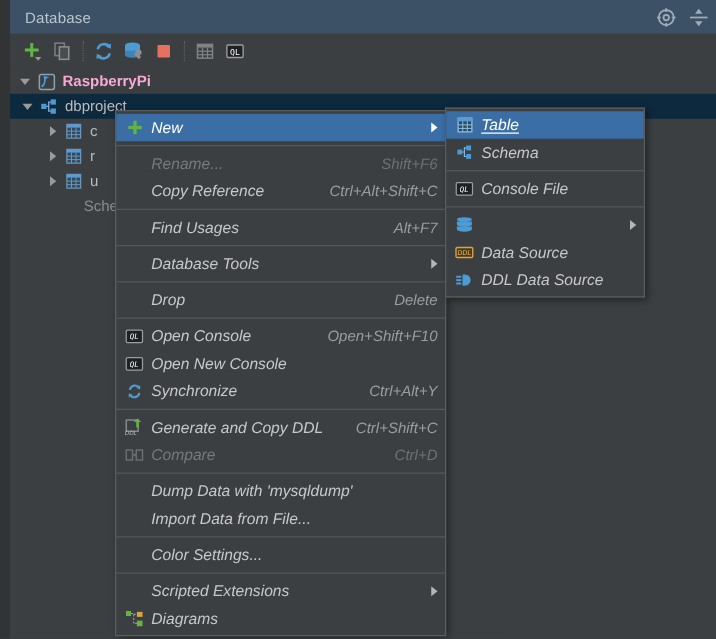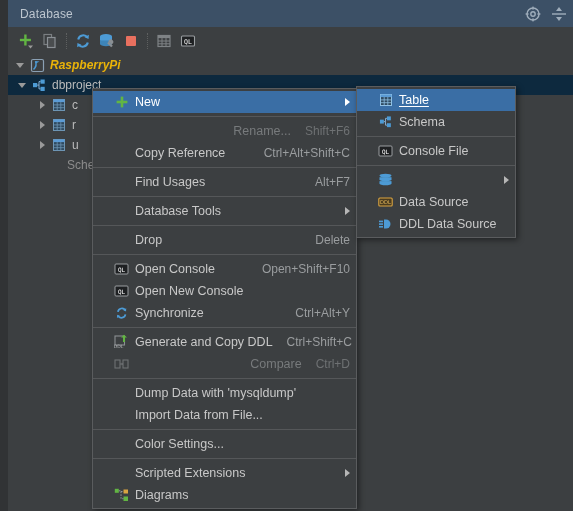--- a/index.html
+++ b/index.html
@@ -69,21 +69,21 @@
     font-size: 12px;
   }
   .tree-row {
     display: flex; align-items: center;
     height: 20px;
     padding-left: 6px;
     color: #bbbbbb;
     white-space: nowrap;
   }
   .tree-row.selected { background: #0d293e; }
-  .tree-row.root { font-weight: bold; color: #eab308; font-style: italic; }
+  .tree-row.root { font-weight: bold; color: #f9a8d4; }
   .indent-1 { padding-left: 8px; }
   .indent-2 { padding-left: 28px; }
   .indent-4 { padding-left: 44px; }
   .tw {
     width: 12px; height: 12px;
     display: inline-flex; align-items: center; justify-content: center;
     margin-right: 3px; flex: 0 0 12px;
   }
   .tw.empty { visibility: hidden; }
   .tri-right {
@@ -115,27 +115,28 @@
     padding: 2px 0;
     font-size: 12.5px;
     z-index: 50;
   }
   #main-menu { left: 92px; top: 88px; width: 265px; }
   #sub-menu  { left: 356px; top: 86px; width: 160px; }
 
   .mi {
     display: flex; align-items: center;
     height: 22px;
-    padding: 0 6px 0 20px;
+    padding: 0 6px 0 6px;
     color: #c8c8c8;
     white-space: nowrap;
     position: relative;
+    font-style: italic;
   }
   .mi.highlight { background: #3a6ea5; color: #ffffff; }
-  .mi.disabled { color: #777a7c; text-align: right; }
+  .mi.disabled { color: #777a7c; }
   .mi-icon {
     width: 17px; height: 16px; margin-right: 5px;
     display: inline-flex; align-items: center; justify-content: center;
     flex: 0 0 17px;
   }
   .mi-label { flex: 1 1 auto; line-height: 22px; }
   .mi-accel {
     margin-left: 14px;
     color: #9a9d9f;
     font-size: 12px;

